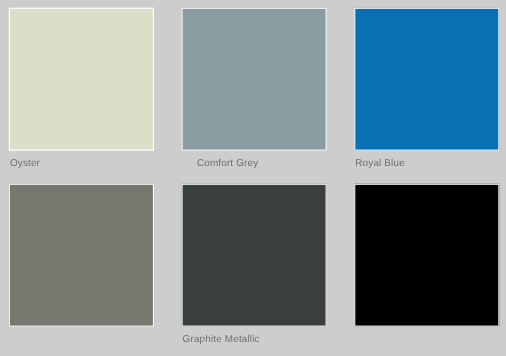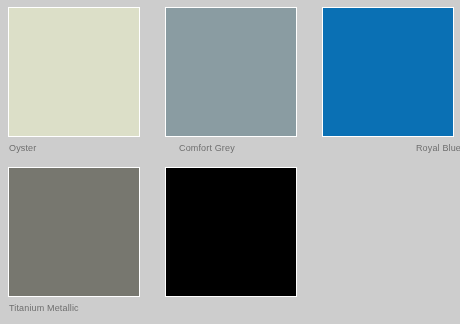--- a/index.html
+++ b/index.html
@@ -61,26 +61,29 @@
     <span class="swatch-label" style="color: rgb(111, 111, 111);">Oyster</span>
   </div>
 
   <div class="swatch-cell">
     <span class="swatch-chip" style="background-color: rgb(138, 156, 162); border-color: rgb(255, 255, 255);"></span>
     <span class="swatch-label" style="color: rgb(111, 111, 111); margin-left: 13px;">Comfort Grey</span>
   </div>
 
   <div class="swatch-cell">
     <span class="swatch-chip" style="background-color: rgb(10, 112, 180); border-color: rgb(255, 255, 255);"></span>
-    <span class="swatch-label" style="color: rgb(111, 111, 111); text-align: right;">Royal Blue</span>
+    <span class="swatch-label" style="color: rgb(111, 111, 111);">Royal Blue</span>
   </div>
 
   <div class="swatch-cell">
     <span class="swatch-chip" style="background-color: rgb(119, 119, 111); border-color: rgb(255, 255, 255);"></span>
-    <span class="swatch-label" style="color: rgb(111, 111, 111);">Titanium Metallic</span>
   </div>
 
+  <div class="swatch-cell">
+    <span class="swatch-chip" style="background-color: rgb(58, 65, 61); border-color: rgb(255, 255, 255);"></span>
+    <span class="swatch-label" style="color: rgb(111, 111, 111);">Graphite Metallic</span>
+  </div>
 
   <div class="swatch-cell">
     <span class="swatch-chip" style="background-color: rgb(0, 0, 0); border-color: rgb(255, 255, 255);"></span>
   </div>
 
 </div>
 
 </body></html>

